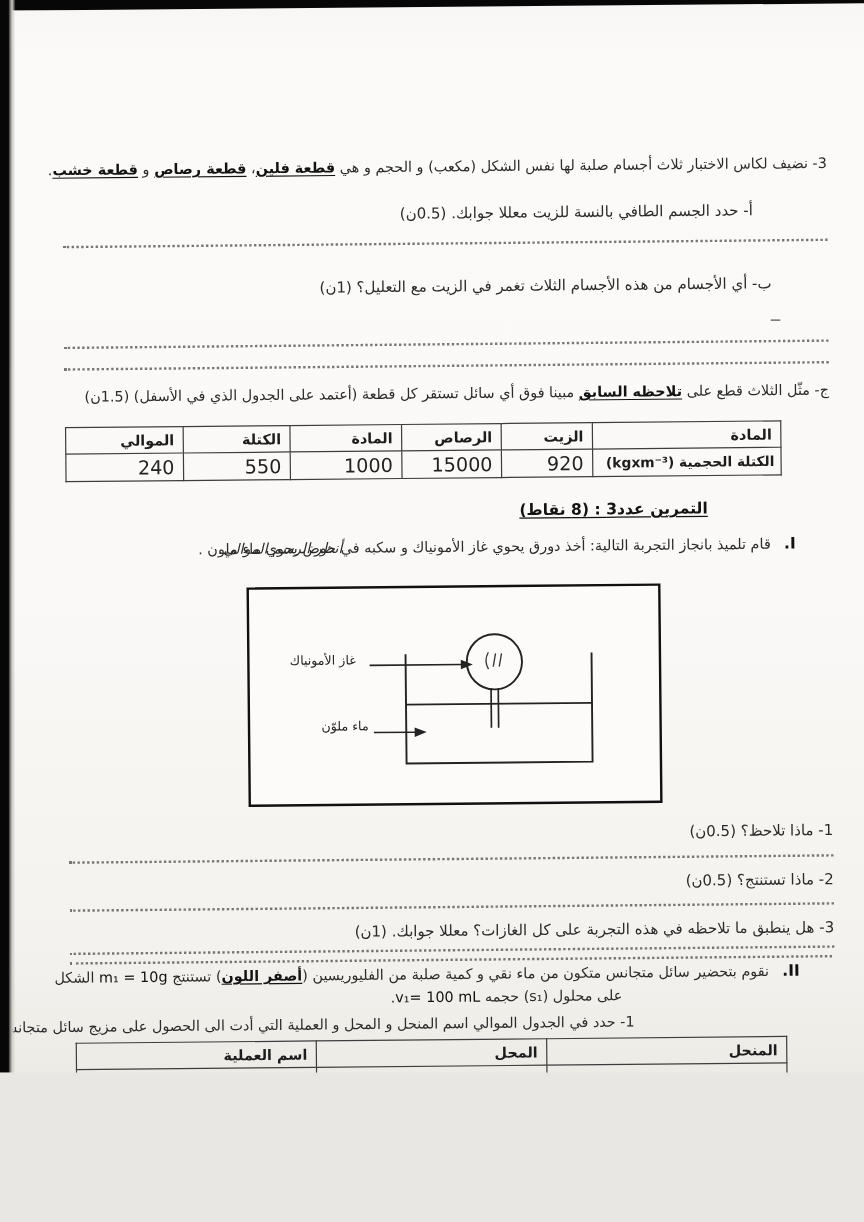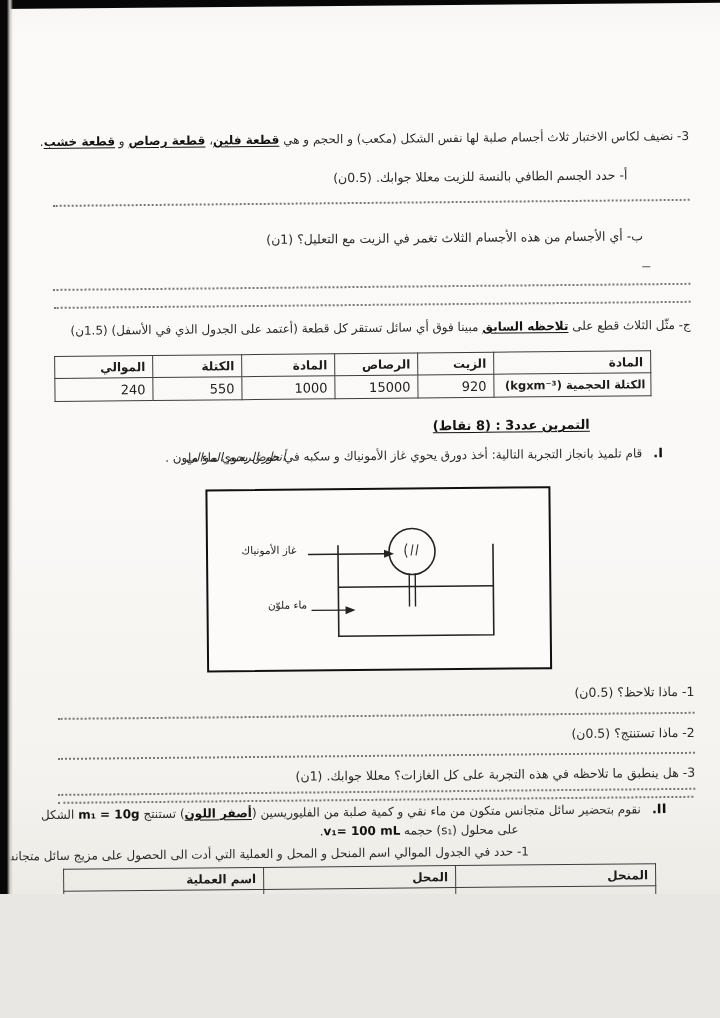--- a/index.html
+++ b/index.html
@@ -12,28 +12,28 @@
   .edge-left{position:absolute;left:0;top:0;bottom:0;width:13px;
     background:linear-gradient(90deg,#070707 0,#070707 7px,#5d5b58 8px,#cfccc6 10px,rgba(250,249,247,0) 13px);}
   .edge-top{position:absolute;left:0;top:0;width:720px;height:9px;background:#070707;
     clip-path:polygon(0 0,100% 0,100% 30%,0 100%);}
   .content{position:absolute;inset:0;direction:rtl;transform:rotate(-0.55deg);transform-origin:50% 50%;}
   .abs{position:absolute;}
   .txt{font-size:12.5px;line-height:16px;white-space:nowrap;color:#2b2b2b;}
   .small{font-size:12px;}
   .bu{font-weight:bold;color:#131313;text-decoration:underline;text-decoration-thickness:1.3px;text-underline-offset:2px;}
   .numeral{font-weight:bold;font-size:13px;color:#111;margin-inline-end:11px;}
-  .lat{font-weight:bold;color:#111;}
+  .lat{font-weight:normal;color:#111;}
   .dots{height:0;border-bottom:2px dotted #616161;opacity:.85;}
   .dash{width:8px;border-top:1.6px solid #555;}
   
   table{border-collapse:collapse;direction:rtl;table-layout:fixed;}
   td{border:1px solid #3d3d3d;overflow:hidden;}
   .th{font-weight:bold;font-size:12px;text-align:right;padding:2px 7px 2px 2px;color:#1c1c1c;white-space:nowrap;}
-  .tv{font-size:13px;text-align:right;padding:1px 7px;color:#222;white-space:nowrap;}
+  .tv{font-size:16px;text-align:right;padding:1px 7px;color:#222;white-space:nowrap;}
   .rowlab{font-weight:bold;font-size:11.5px;text-align:right;padding:2px 5px 2px 2px;color:#1c1c1c;white-space:nowrap;}
   .celldots{height:13px;border-bottom:2px dotted #6d6d6d;margin:2px 12px 9px 12px;}
   
   .frame{border:2.5px solid #101010;background:#fcfbf9;}
   svg text{font-family:"DejaVu Sans",sans-serif;}
   .overlay{position:absolute;inset:0;pointer-events:none;}
 </style>
 </head>
 <body>
 

